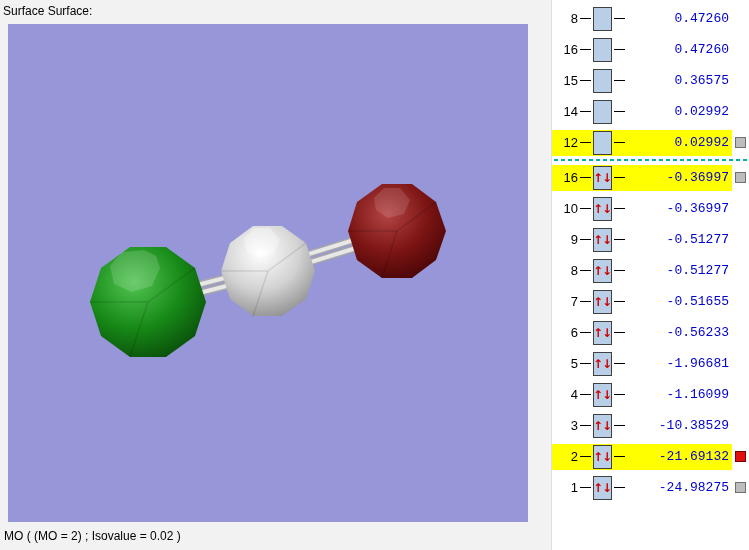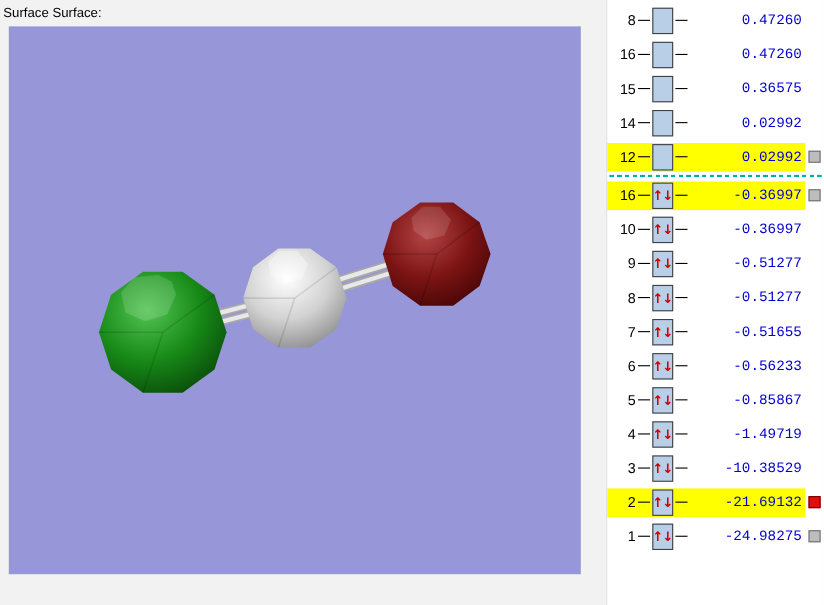--- a/index.html
+++ b/index.html
@@ -94,20 +94,21 @@
           <g stroke="rgba(0,0,0,0.15)" stroke-width="1.5" fill="none">
             <line x1="428" y1="178" x2="389" y2="207"></line>
             <line x1="389" y1="207" x2="374" y2="254"></line>
             <line x1="389" y1="207" x2="340" y2="207"></line>
           </g>
           <polygon points="402,176 396,190 380,194 368,186 366,174 376,164 392,164" fill="rgba(255,255,255,0.12)"></polygon>
         </g>
       </svg>
     </div>
 
+    <div id="status-bar">MO ( (MO = 2) ; Isovalue = 0.02 )</div>
   </div>
 
   <div id="mo-panel">
       <div class="mo-row">
         <div class="row-inner">
           <span class="mo-index">8</span>
           <span class="tick"></span>
           <span class="mo-box"></span>
           <span class="tick"></span>
           <span class="mo-energy">0.47260</span>
@@ -239,34 +240,34 @@
       </div>
       <div class="mo-row">
         <div class="row-inner">
           <span class="mo-index">5</span>
           <span class="tick"></span>
           <span class="mo-box">
             <span class="arrow up">↑</span>
             <span class="arrow dn">↓</span>
           </span>
           <span class="tick"></span>
-          <span class="mo-energy">-0.85867</span>
+          <span class="mo-energy">-1.96681</span>
         </div>
         <span class="marker-slot"></span>
       </div>
       <div class="mo-row">
         <div class="row-inner">
           <span class="mo-index">4</span>
           <span class="tick"></span>
           <span class="mo-box">
             <span class="arrow up">↑</span>
             <span class="arrow dn">↓</span>
           </span>
           <span class="tick"></span>
-          <span class="mo-energy">-1.49719</span>
+          <span class="mo-energy">-1.16099</span>
         </div>
         <span class="marker-slot"></span>
       </div>
       <div class="mo-row">
         <div class="row-inner">
           <span class="mo-index">3</span>
           <span class="tick"></span>
           <span class="mo-box">
             <span class="arrow up">↑</span>
             <span class="arrow dn">↓</span>

